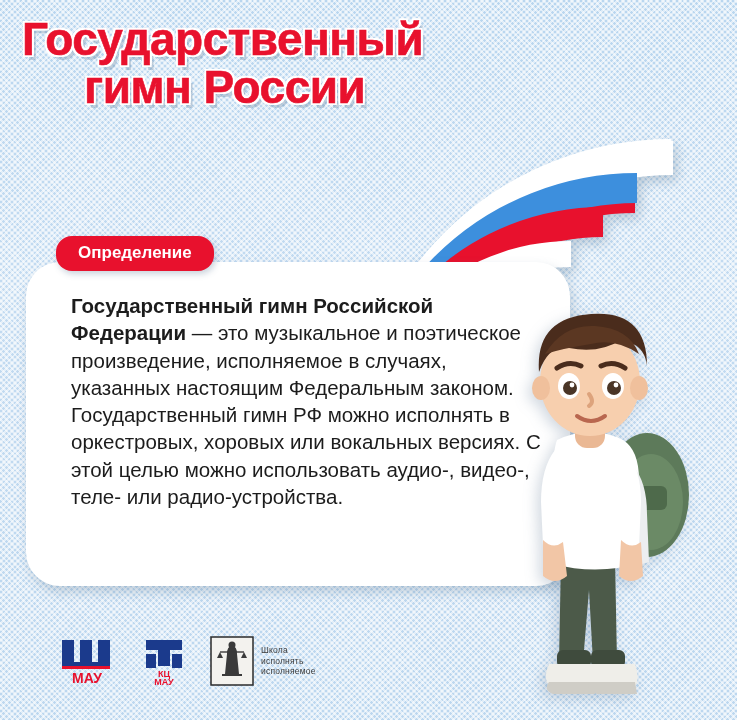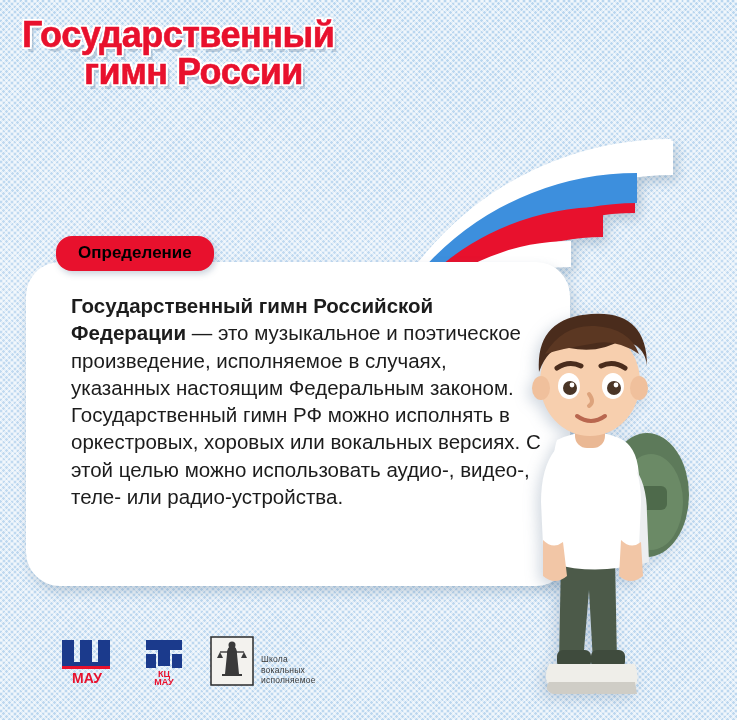--- a/index.html
+++ b/index.html
@@ -33,21 +33,21 @@
   }
 
   
   .title {
     position: absolute;
     left: 22px;
     top: 16px;
     width: 540px;
     z-index: 6;
     color: #e8112d;
-    font-size: 36px;
+    font-size: 46px;
     line-height: 1.04;
     font-weight: 700;
     letter-spacing: -0.5px;
     text-shadow:
       2px 0 0 #ffffff, -2px 0 0 #ffffff, 0 2px 0 #ffffff, 0 -2px 0 #ffffff,
       2px 2px 0 #ffffff, -2px 2px 0 #ffffff, 2px -2px 0 #ffffff, -2px -2px 0 #ffffff,
       4px 5px 0 rgba(90,120,150,0.30);
     -webkit-text-stroke: 0.6px #e8112d;
   }
   .title-line { display: block; white-space: nowrap; }
@@ -78,21 +78,21 @@
     padding: 30px 26px 22px 45px;
     box-sizing: border-box;
   }
 
   .badge {
     position: absolute;
     left: 56px;
     top: 236px;
     z-index: 7;
     background: #e8112d;
-    color: #000000;
+    color: #ffffff;
     font-size: 17px;
     font-weight: 700;
     padding: 7px 22px 8px 22px;
     border-radius: 16px;
     box-shadow: 2px 3px 6px rgba(80,110,140,0.30);
     white-space: nowrap;
   }
 
   .card-text {
     font-size: 20.5px;
@@ -118,21 +118,21 @@
     position: absolute;
     left: 56px;
     bottom: 34px;
     display: flex;
     align-items: center;
     gap: 18px;
     z-index: 9;
   }
   .logo-mau, .logo-kc, .logo-school {
     display: flex;
-    align-items: flex-end;
+    align-items: center;
   }
   .logo-school { gap: 7px; }
   .school-text {
     font-size: 8.5px;
     line-height: 1.25;
     color: #3b3b3b;
     letter-spacing: 0.2px;
   }
   .school-text span { display: block; }
 </style>
@@ -247,19 +247,19 @@
         <rect x="1" y="1" width="42" height="48" fill="#f3f2ee" stroke="#2b2b2b" stroke-width="1.5"></rect>
         <path d="M22 10 q5 0 5 8 l2 20 h-14 l2 -20 q0 -8 5 -8 z" fill="#3a3a3a"></path>
         <circle cx="22" cy="9" r="3.5" fill="#3a3a3a"></circle>
         <path d="M10 16 L34 16" stroke="#3a3a3a" stroke-width="1.4"></path>
         <path d="M10 16 l-3 6 h6 z" fill="#3a3a3a"></path>
         <path d="M34 16 l-3 6 h6 z" fill="#3a3a3a"></path>
         <path d="M22 38 h10 v2 h-20 v-2 z" fill="#3a3a3a"></path>
       </svg>
       <div class="school-text">
         <span>Школа</span>
-        <span>вокальных</span>
+        <span>исполнять</span>
         <span>исполняемое</span>
       </div>
     </div>
 
   </div>
 </div>
 
 </body></html>

